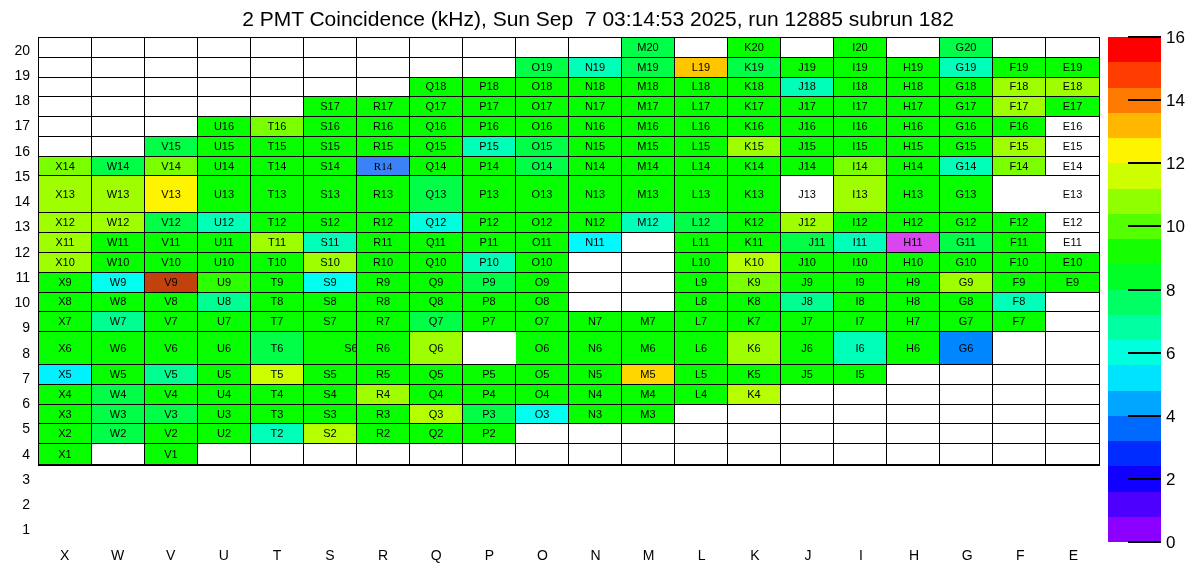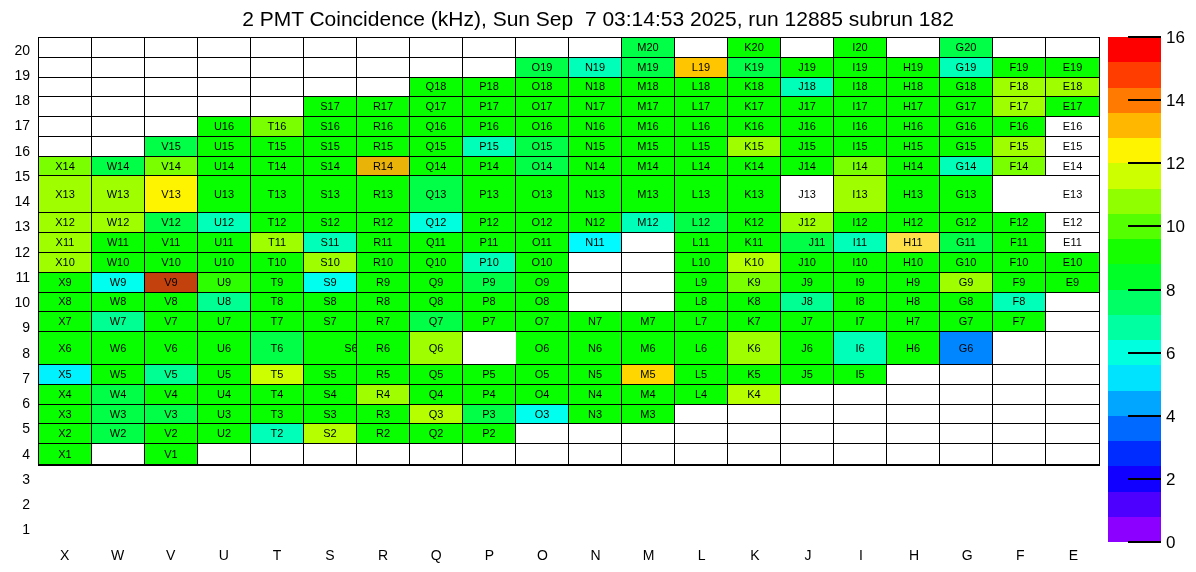--- a/index.html
+++ b/index.html
@@ -192,21 +192,21 @@
       <div class="cell" style="background: rgb(7, 255, 0);">H15</div>
       <div class="cell" style="background: rgb(7, 255, 0);">G15</div>
       <div class="cell" style="background: rgb(159, 255, 0);">F15</div>
       <div class="cell">E15</div>
       <div class="cell" style="background: rgb(121, 255, 0);">X14</div>
       <div class="cell" style="background: rgb(0, 255, 70);">W14</div>
       <div class="cell" style="background: rgb(121, 255, 0);">V14</div>
       <div class="cell" style="background: rgb(7, 255, 0);">U14</div>
       <div class="cell" style="background: rgb(7, 255, 0);">T14</div>
       <div class="cell" style="background: rgb(7, 255, 0);">S14</div>
-      <div class="cell" style="background: #eab308;">R14</div>
+      <div class="cell" style="background: #3b82f6; font-family: Liberation Serif, serif;">R14</div>
       <div class="cell" style="background: rgb(7, 255, 0);">Q14</div>
       <div class="cell" style="background: rgb(7, 255, 0);">P14</div>
       <div class="cell" style="background: rgb(0, 255, 70);">O14</div>
       <div class="cell" style="background: rgb(7, 255, 0);">N14</div>
       <div class="cell" style="background: rgb(7, 255, 0);">M14</div>
       <div class="cell" style="background: rgb(7, 255, 0);">L14</div>
       <div class="cell" style="background: rgb(7, 255, 0);">K14</div>
       <div class="cell" style="background: rgb(7, 255, 0);">J14</div>
       <div class="cell" style="background: rgb(121, 255, 0);">I14</div>
       <div class="cell" style="background: rgb(7, 255, 0);">H14</div>
@@ -262,21 +262,21 @@
       <div class="cell" style="background: rgb(7, 255, 0);">R11</div>
       <div class="cell" style="background: rgb(7, 255, 0);">Q11</div>
       <div class="cell" style="background: rgb(7, 255, 0);">P11</div>
       <div class="cell" style="background: rgb(7, 255, 0);">O11</div>
       <div class="cell" style="background: rgb(0, 250, 255);">N11</div>
       <div class="cell"></div>
       <div class="cell" style="background: rgb(7, 255, 0);">L11</div>
       <div class="cell" style="background: rgb(7, 255, 0);">K11</div>
       <div class="cell" style="background: rgb(0, 255, 70); padding-left: 20px;">J11</div>
       <div class="cell" style="background: rgb(0, 255, 184);">I11</div>
-      <div class="cell" style="background: #fde047;">H11</div>
+      <div class="cell" style="background: #d946ef;">H11</div>
       <div class="cell" style="background: rgb(0, 255, 70);">G11</div>
       <div class="cell" style="background: rgb(7, 255, 0);">F11</div>
       <div class="cell">E11</div>
       <div class="cell" style="background: rgb(159, 255, 0);">X10</div>
       <div class="cell" style="background: rgb(7, 255, 0);">W10</div>
       <div class="cell" style="background: rgb(7, 255, 0);">V10</div>
       <div class="cell" style="background: rgb(7, 255, 0);">U10</div>
       <div class="cell" style="background: rgb(7, 255, 0);">T10</div>
       <div class="cell" style="background: rgb(159, 255, 0);">S10</div>
       <div class="cell" style="background: rgb(7, 255, 0);">R10</div>

